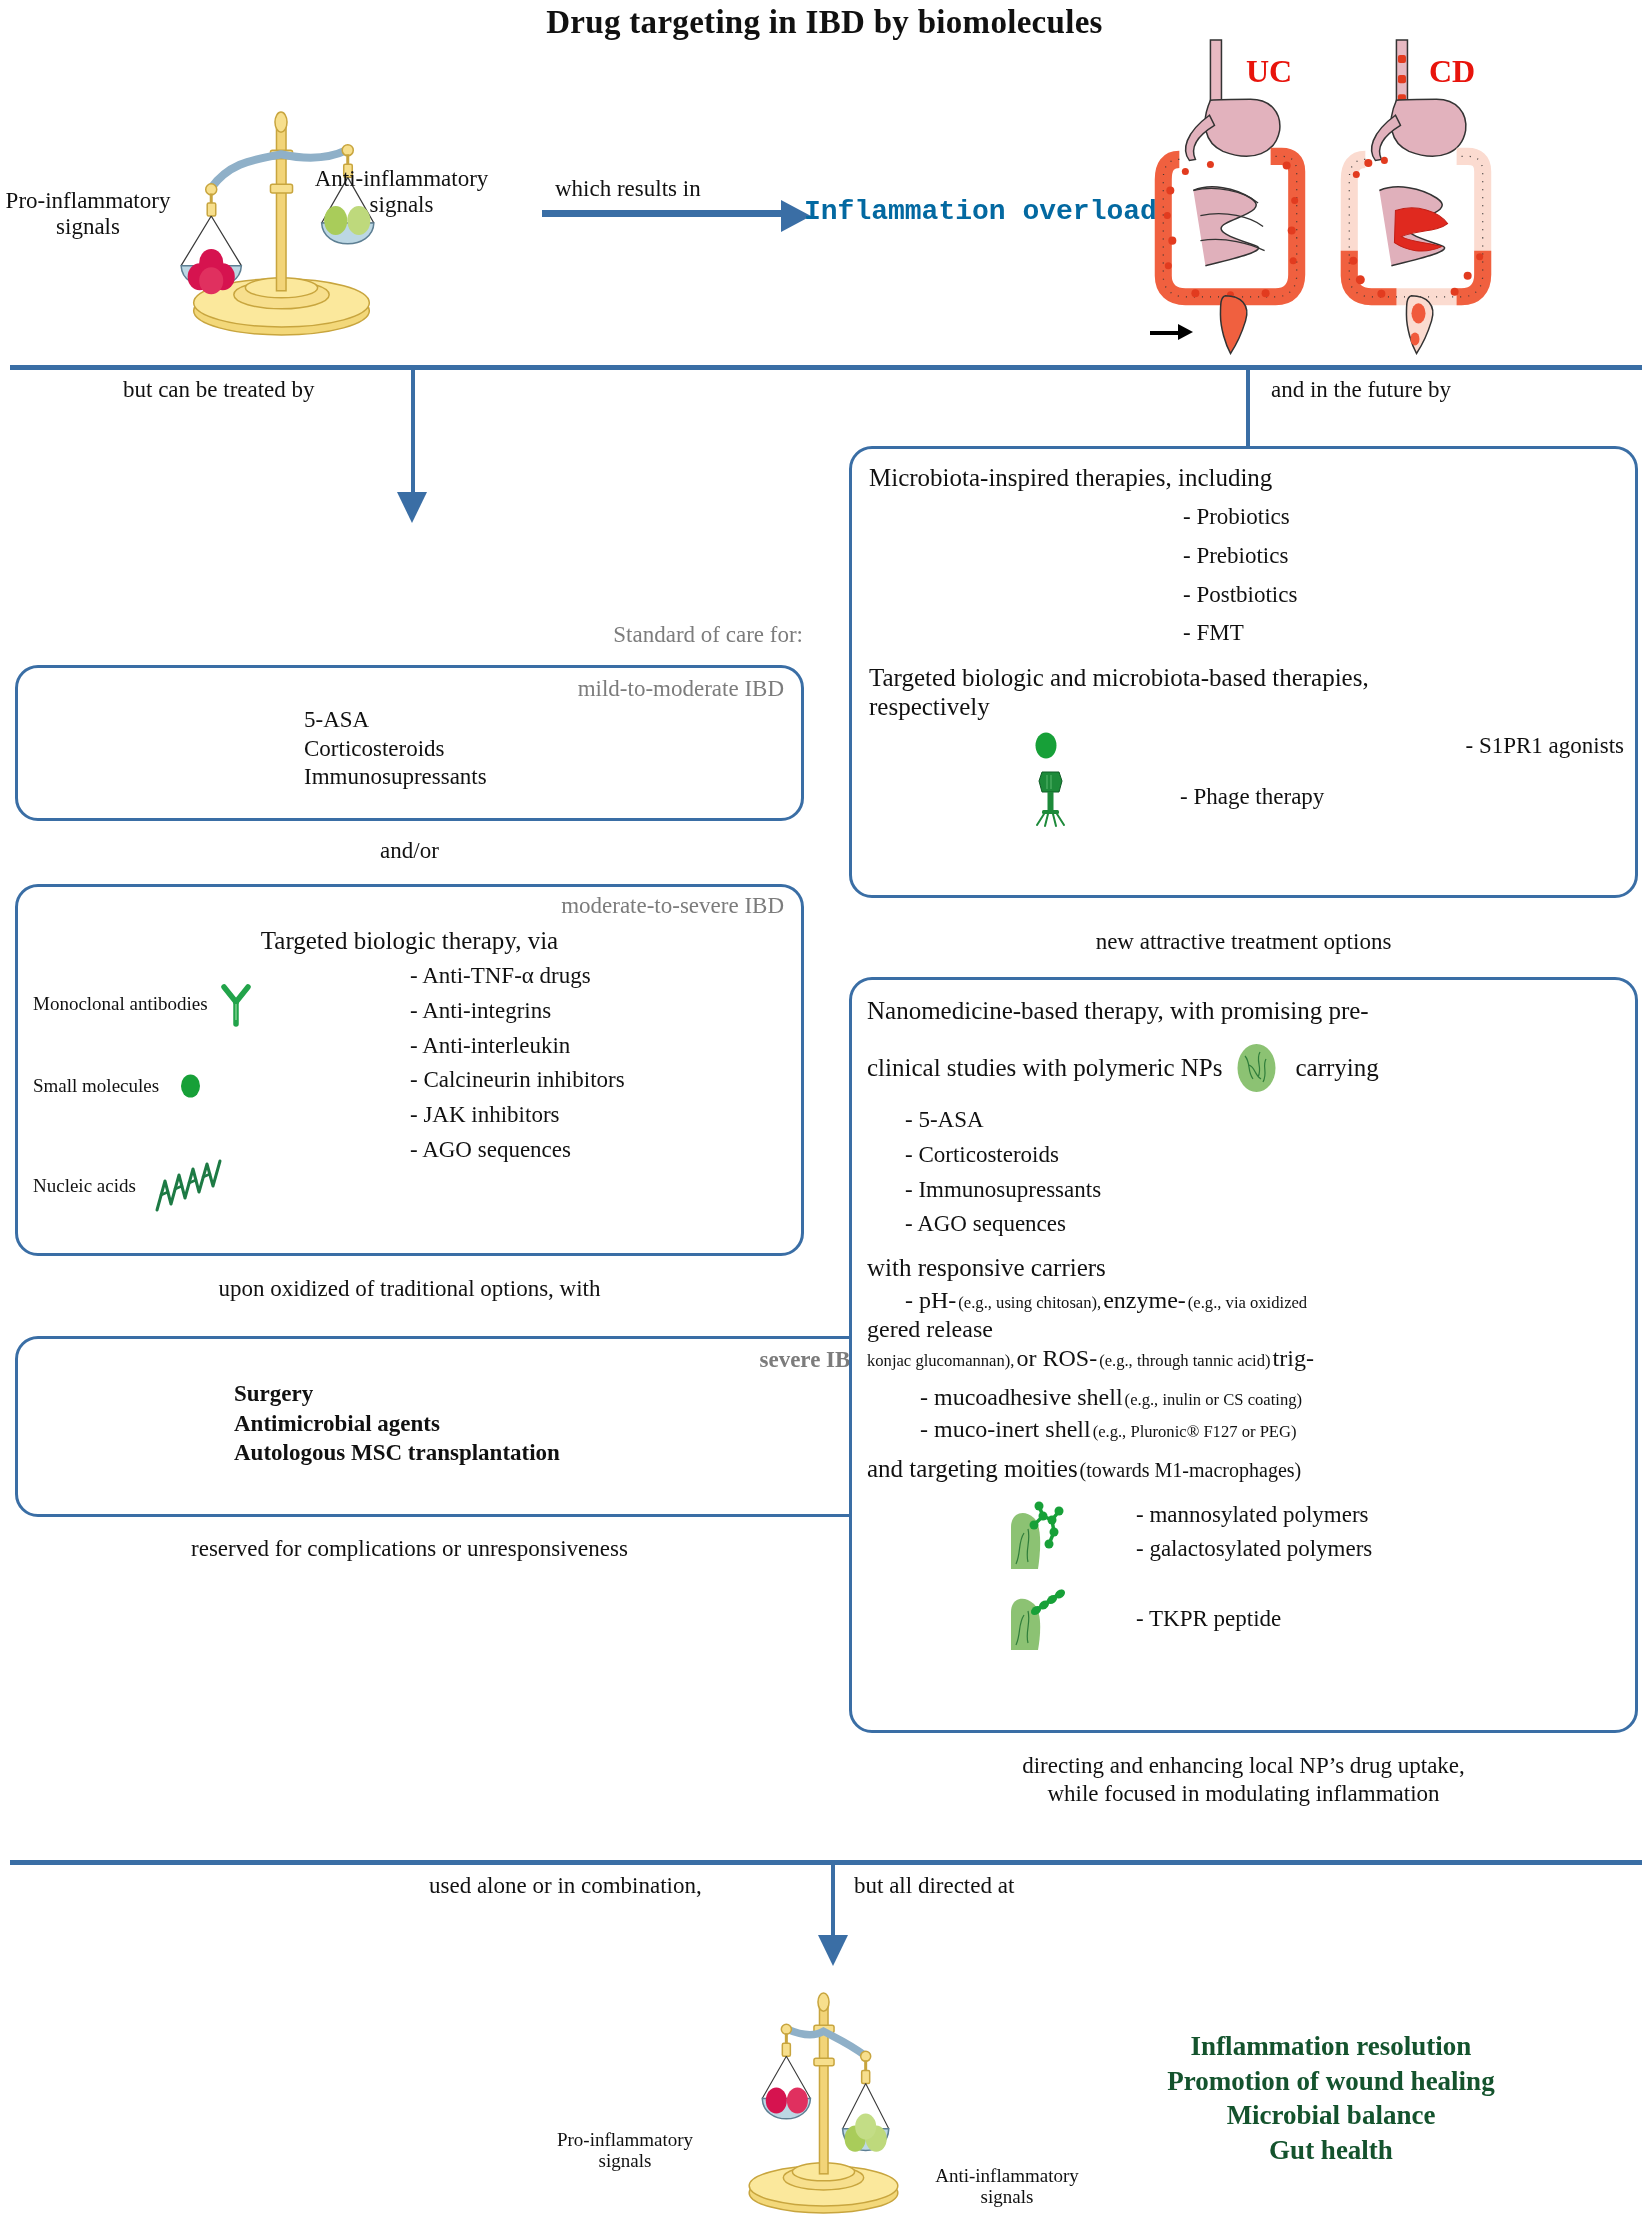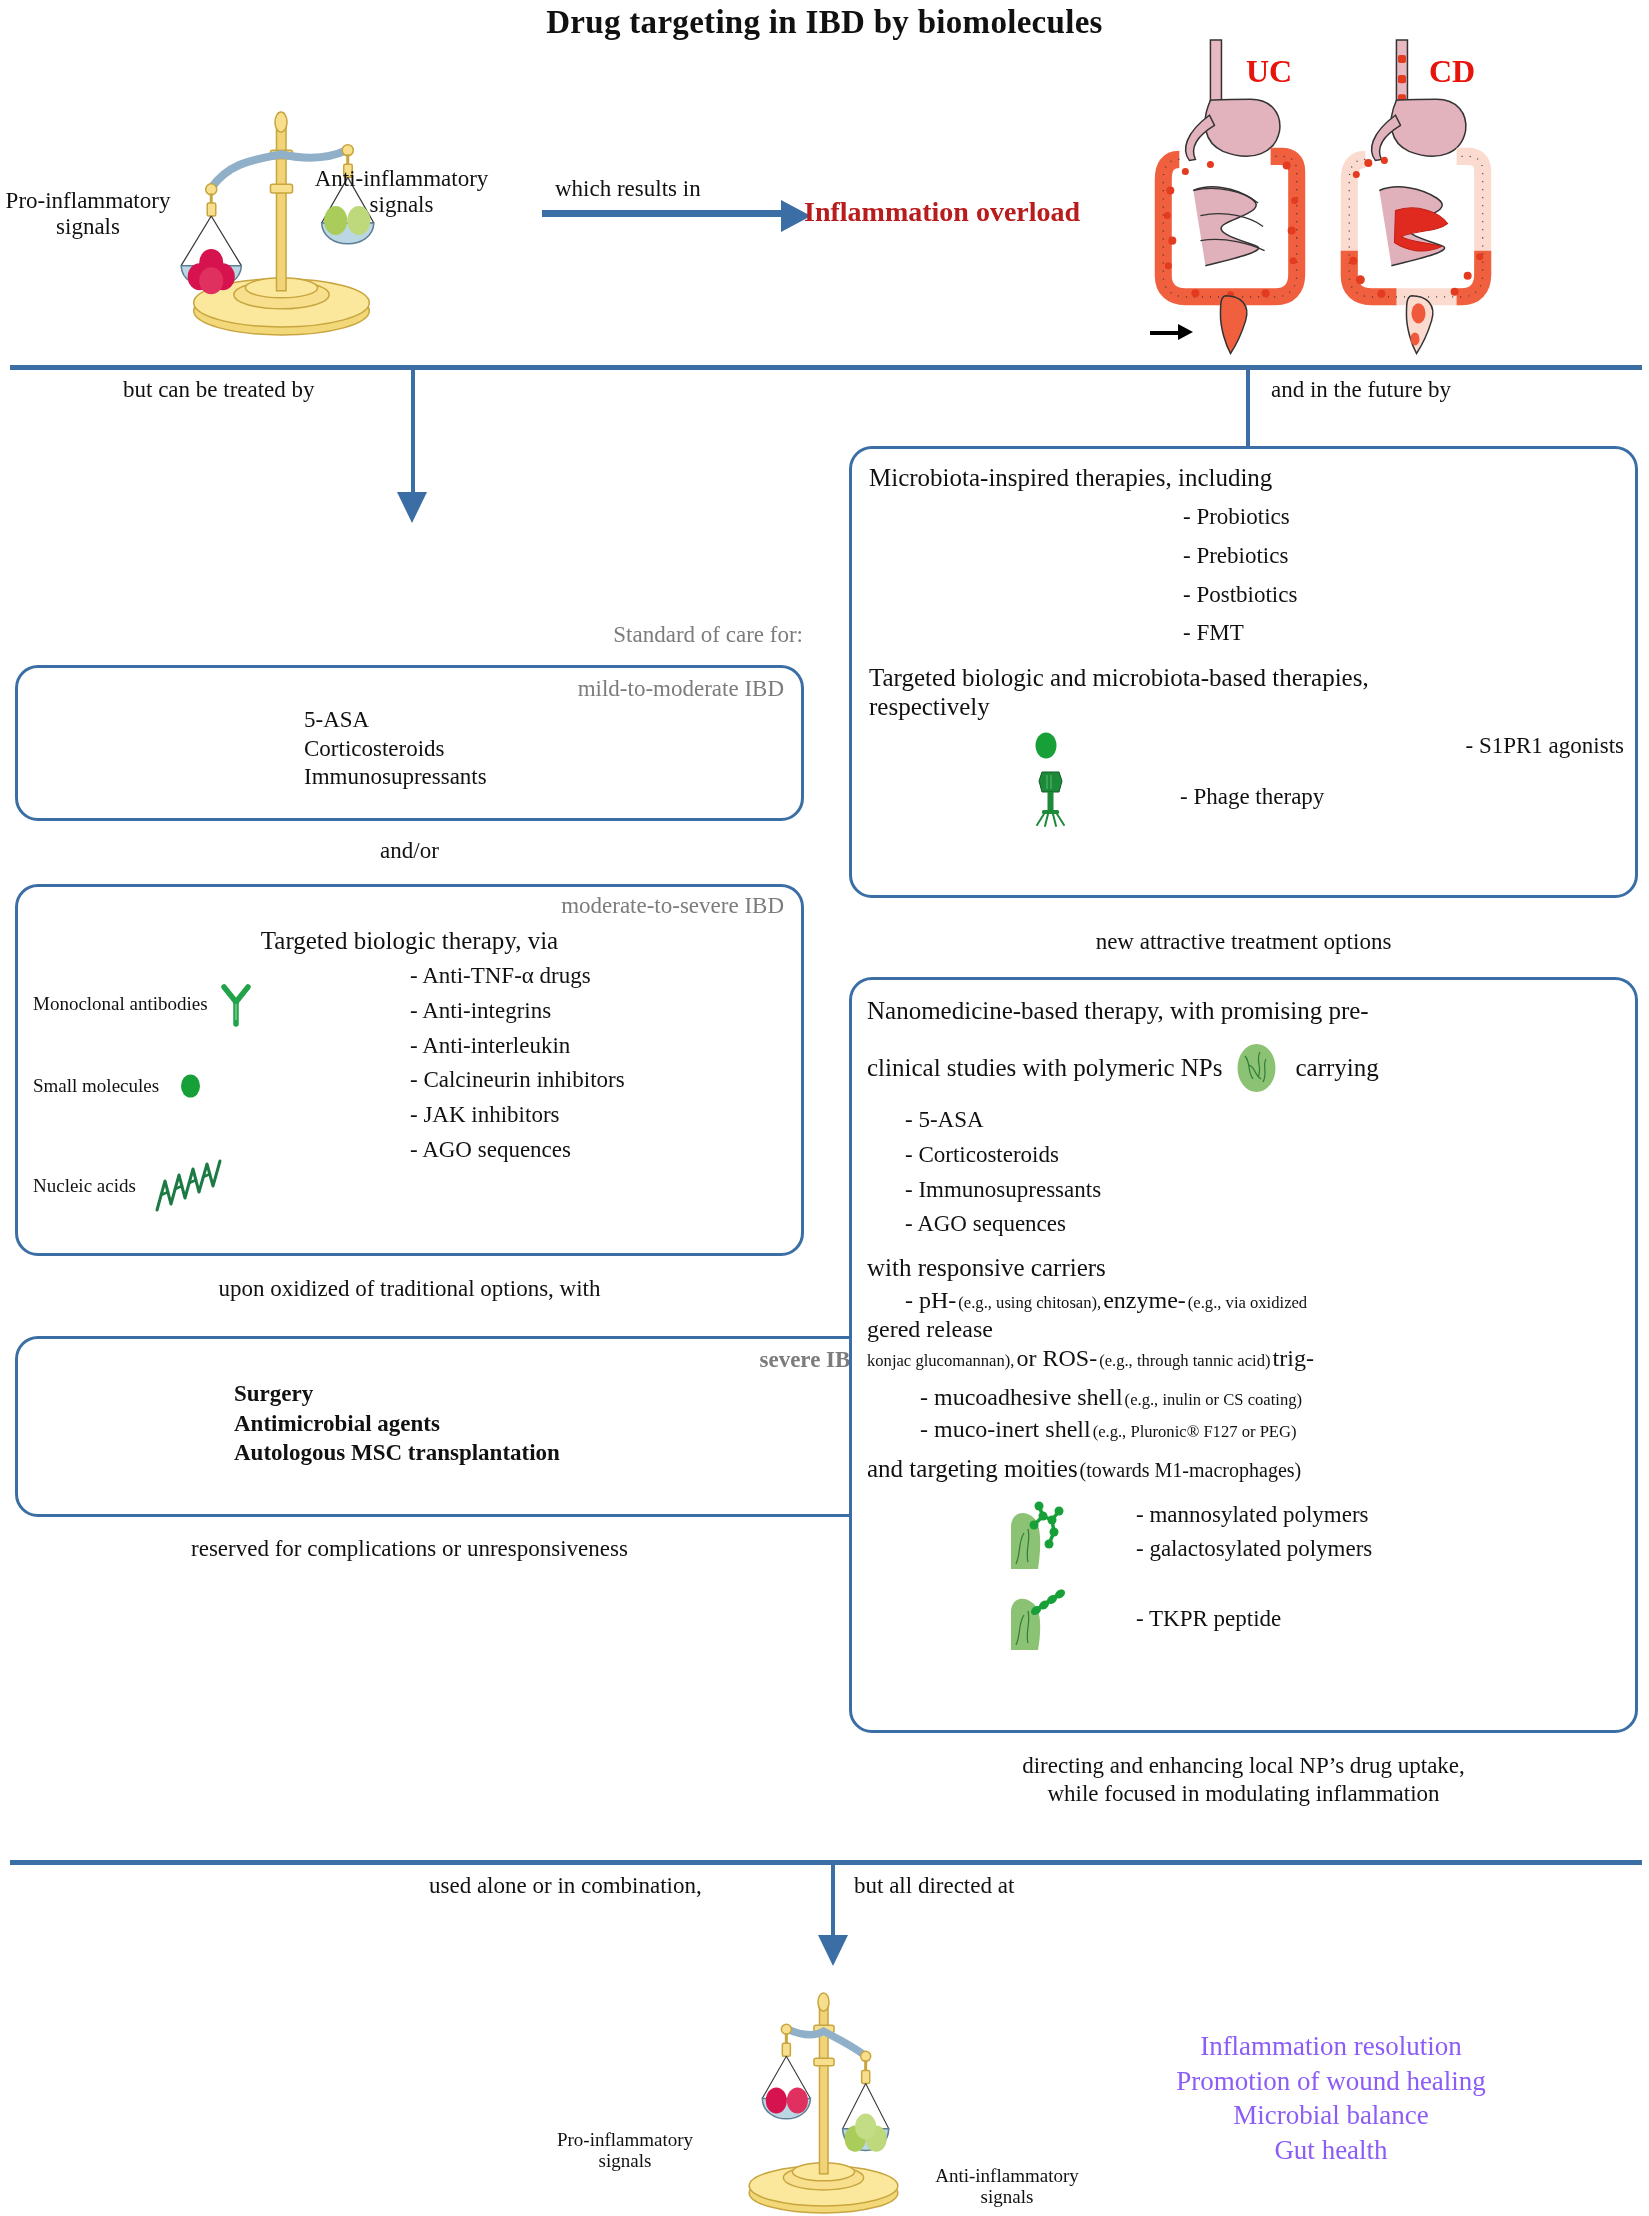--- a/index.html
+++ b/index.html
@@ -11,21 +11,21 @@
   .abs{position:absolute;}
   
   #title{
     top:4px;left:0;width:1649px;text-align:center;
     font-size:33px;font-weight:bold;letter-spacing:0.3px;
   }
   
   .txt{font-size:23px;line-height:1.12;}
   .txt-sm{font-size:19px;line-height:1.12;}
   .gray{color:#7c7c7c;}
-  .green-txt{color:#8b5cf6;font-weight:normal;}
+  .green-txt{color:#14532d;font-weight:bold;}
   .center{text-align:center;}
   .right{text-align:right;}
   
   .box{
     border:3.5px solid #3a6ea5;border-radius:23px;background:#fff;
     box-sizing:border-box;
   }
   
   .hrule{background:#3a6ea5;height:4.5px;}
   .vline{background:#3a6ea5;width:3.5px;}
@@ -83,21 +83,21 @@
     <ellipse cx="368" cy="240" rx="23" ry="29" fill="#a9cc5a"></ellipse>
     <ellipse cx="414" cy="240" rx="23" ry="29" fill="#bed97c"></ellipse>
   </svg>
 </div>
 <div class="abs txt center" style="left:5px;top:188px;width:166px;">Pro-inflammatory<br>signals</div>
 <div class="abs txt center" style="left:301px;top:166px;width:201px;">Anti-inflammatory<br>signals</div>
 
 <div class="abs txt" style="left:555px;top:176px;">which results in</div>
 <div class="abs arrow-right-shaft" style="left:542px;top:210px;width:241px;"></div>
 <div class="abs arrow-right-head" style="left:781px;top:200px;"></div>
-<div class="abs txt" style="left:804px;top:196px;font-size:28px;color:#b91c1c;font-weight:bold;">Inflammation overload</div>
+<div class="abs txt" style="left:804px;top:196px;font-size:28px;color:#0369a1;font-weight:bold;font-family:Liberation Mono, monospace;">Inflammation overload</div>
 
 <div class="abs" style="left:1150px;top:40px;width:166px;height:316px;">
   <svg width="166" height="316" viewBox="0 0 330 630">
     <rect x="120" y="0" width="22" height="140" fill="#e8b9c2" stroke="#333" stroke-width="3"></rect>
     <path d="M120 120 C 100 165, 108 205, 145 222 C 205 245, 250 225, 258 180 C 262 145, 240 118, 200 118 C 175 118, 140 118, 120 120 Z" fill="#e2b2bd" stroke="#333" stroke-width="3"></path>
     <path d="M118 150 C 70 185, 62 220, 78 240 L 90 238 C 80 216, 92 192, 128 170 Z" fill="#e2b2bd" stroke="#333" stroke-width="3"></path>
     <path d="M58 238 C 36 238, 26 252, 26 278 L 26 470 C 26 498, 44 512, 70 512 L 250 512 C 276 512, 292 496, 292 468 L 292 262 C 292 240, 280 232, 262 232 L 240 232" fill="none" stroke="#f0603f" stroke-width="34" stroke-linejoin="round"></path>
     <path d="M58 238 C 36 238, 26 252, 26 278 L 26 470 C 26 498, 44 512, 70 512 L 250 512 C 276 512, 292 496, 292 468 L 292 262 C 292 240, 280 232, 262 232 L 240 232" fill="none" stroke="#333" stroke-width="2.5" stroke-dasharray="2 14" stroke-linejoin="round"></path>
     <g fill="#e23b1f">
       <circle cx="40" cy="300" r="8"></circle>

